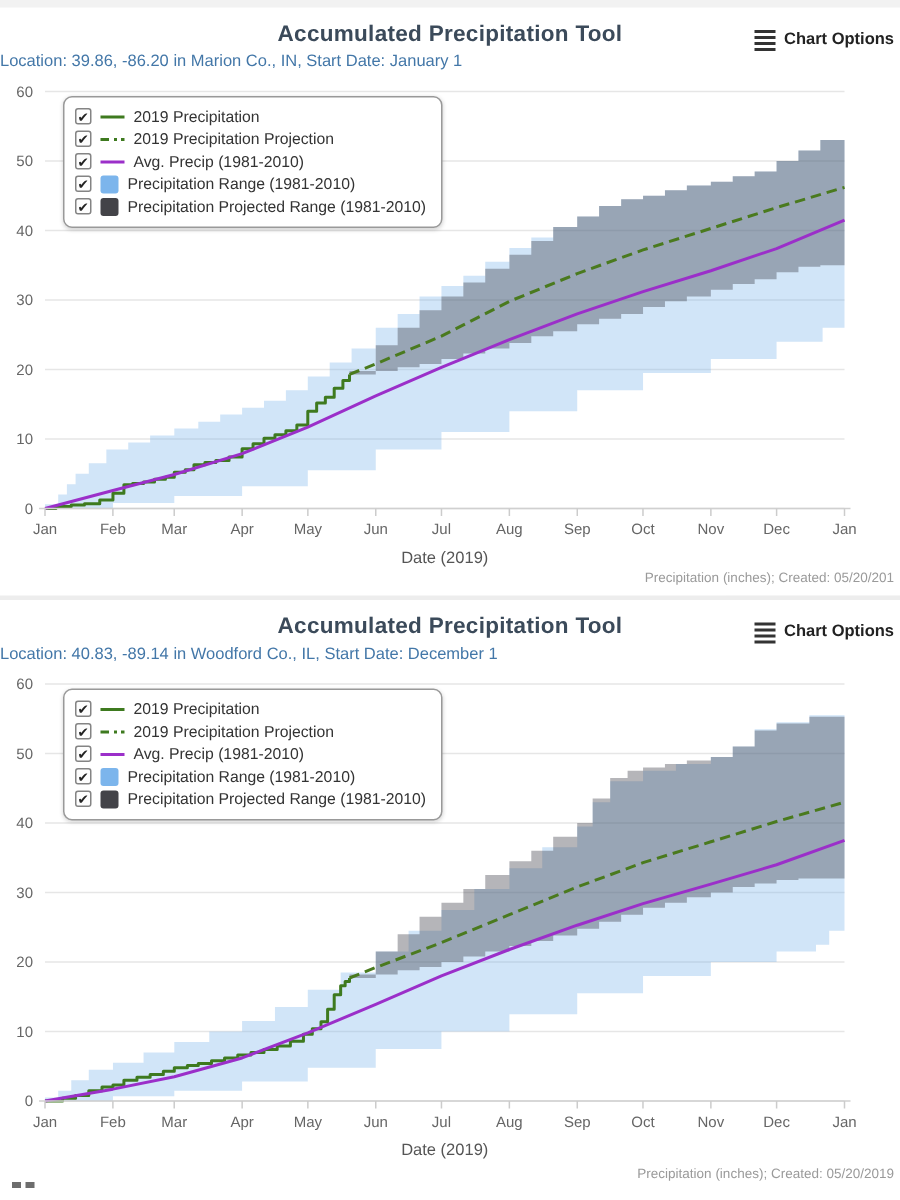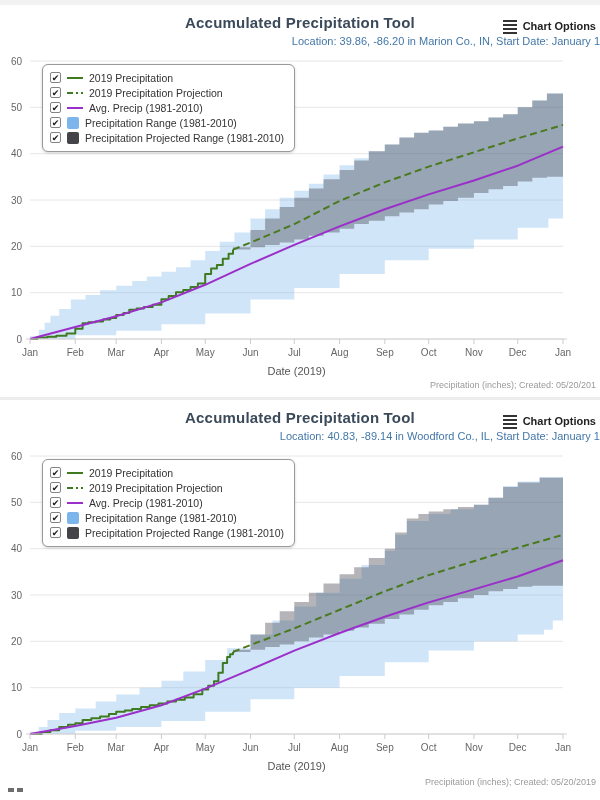--- a/index.html
+++ b/index.html
@@ -2,21 +2,21 @@
 <html><head>
 <meta charset="utf-8">
 <style>
   * { margin:0; padding:0; box-sizing:border-box; }
   html,body { width:600px; height:800px; background:#f2f2f2; font-family:"Liberation Sans",sans-serif; overflow:hidden; }
   .page { width:484px; height:800px; background:#fff; position:relative; }
   .chart-card { position:relative; width:600px; background:#fff; overflow:hidden; }
   #card-0 { height:397px; border-top:5px solid #f2f2f2; }
   #card-1 { height:403px; border-top:3px solid #ededed; }
   .chart-title { text-align:center; padding-top:9px; font-size:15px; font-weight:bold; color:#3b4a5a; letter-spacing:.2px; }
-  .chart-subtitle { text-align:right; margin-top:4px; font-size:11px; color:#4377a8; }
+  .chart-subtitle { text-align:left; margin-top:4px; font-size:11px; color:#4377a8; }
   .chart-options { position:absolute; top:15px; right:4px; display:flex; align-items:flex-start; gap:6px; cursor:pointer; }
   .burger { display:flex; flex-direction:column; gap:2px; }
   .burger i { display:block; width:14px; height:2px; background:#333; }
   .chart-options span { font-size:11px; font-weight:bold; color:#222; }
   .chart-body { position:absolute; left:0; top:44px; width:600px; height:350px; }
   svg { position:absolute; left:0; top:0; }
   .legend-box { position:absolute; left:42px; top:15px; background:#fff; border:1px solid #999;
     border-radius:6px; padding:5px 10px 6px 7px; box-shadow:0 1px 3px rgba(0,0,0,.18); z-index:5; }
   .legend-row { display:flex; align-items:center; gap:6px; height:15px; cursor:pointer; }
   .cb { display:inline-block; width:11px; height:11px; border:1px solid #848484; border-radius:2px;
@@ -124,21 +124,21 @@
             <span class="mk-sq" style="background: rgb(67, 67, 72);"></span>
             <span class="lbl">Precipitation Projected Range (1981-2010)</span>
           </div>
         </div>
     </div>
     <div class="footnote">Precipitation (inches); Created: 05/20/201</div>
   </div>
 
   <div class="chart-card" id="card-1">
     <div class="chart-title">Accumulated Precipitation Tool</div>
-    <div class="chart-subtitle">Location: 40.83, -89.14 in Woodford Co., IL, Start Date: January 1</div>
+    <div class="chart-subtitle">Location: 40.83, -89.14 in Woodford Co., IL, Start Date: December 1</div>
     <div class="chart-options">
       <div class="burger">
           <i></i>
           <i></i>
           <i></i>
           <i></i>
         </div>
       <span>Chart Options</span>
     </div>
     <div class="chart-body">

